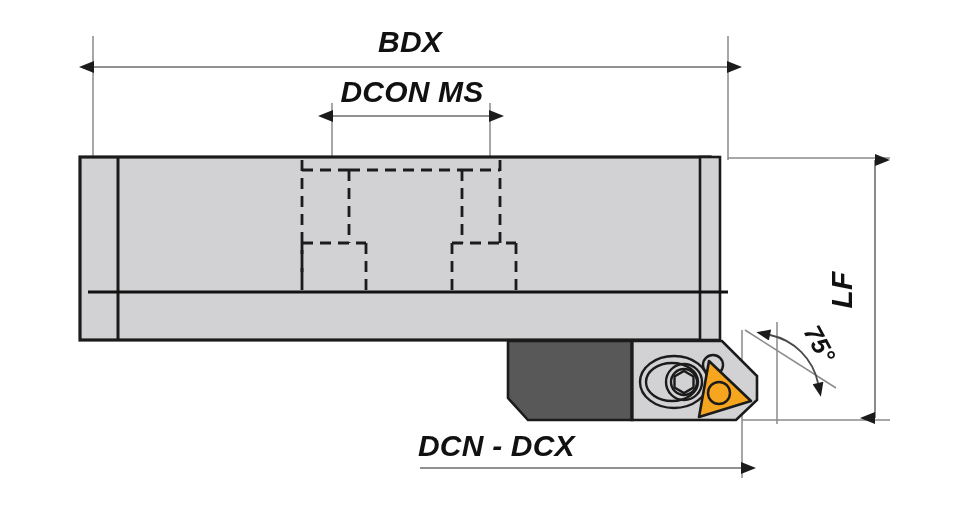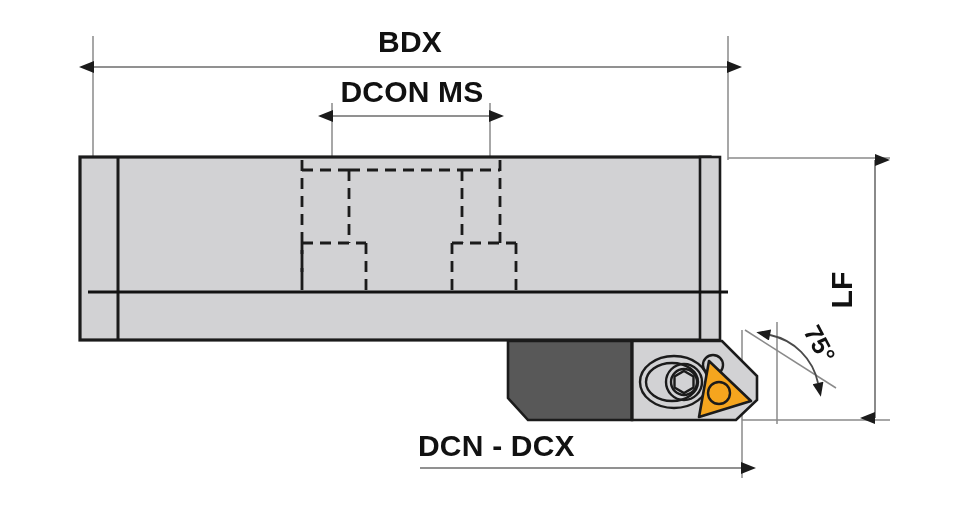--- a/index.html
+++ b/index.html
@@ -11,20 +11,21 @@
     width: 960px;
     height: 518px;
     font-family: "Liberation Sans", sans-serif;
     overflow: hidden;
   }
   #drawing-root {
     position: relative;
     width: 960px;
     height: 518px;
     background: #ffffff;
+    font-style: italic;
   }
   svg#tech-drawing {
     display: block;
     width: 960px;
     height: 518px;
   }
   .dim-text {
     font-family: "Liberation Sans", sans-serif;
     font-size: 30px;
     font-weight: 700;

